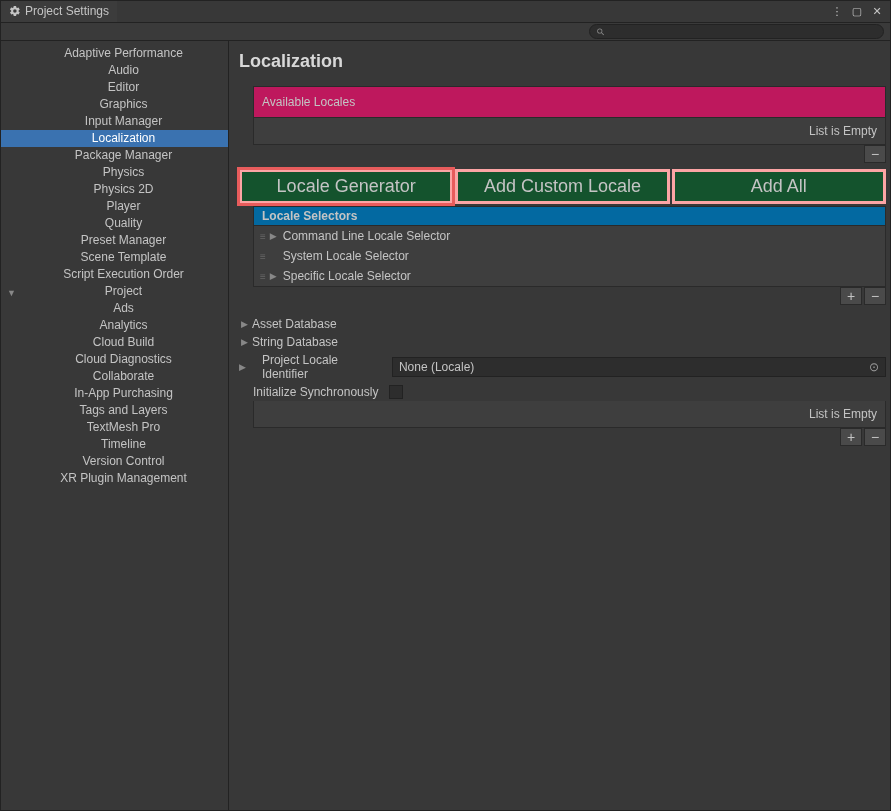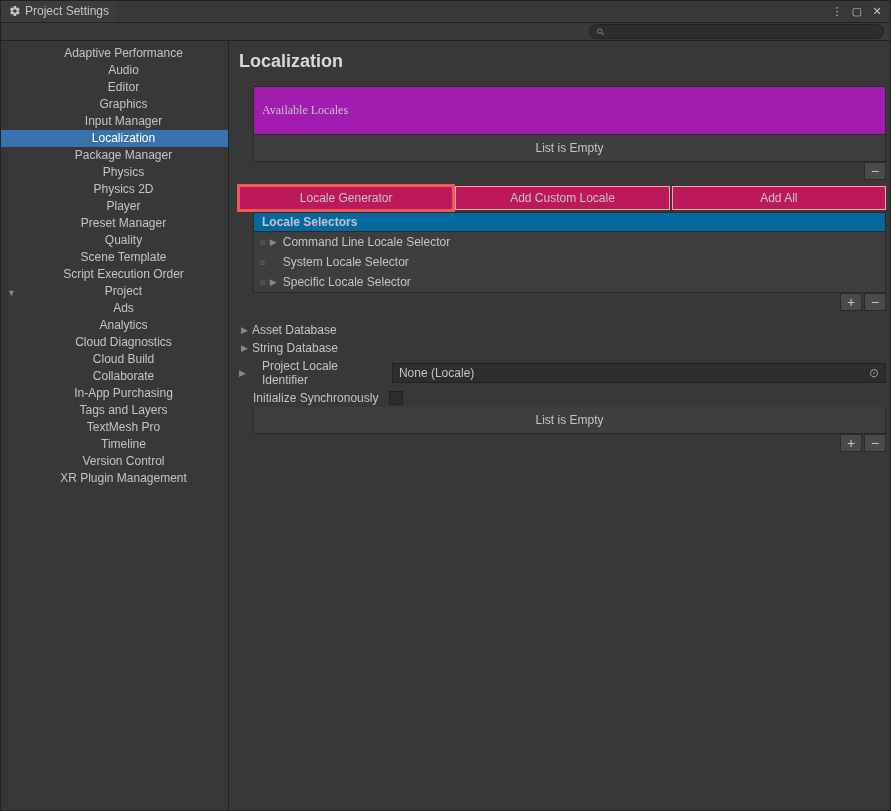--- a/index.html
+++ b/index.html
@@ -15,26 +15,26 @@
 .searchbox svg { width:10px; height:10px; fill:#888; }
 .searchbox input { background:transparent; border:none; outline:none; width:100%; font-size:11px; color:#c4c4c4; }
 .body { flex:1; display:flex; }
 .sidebar { width:228px; background:#383838; border-right:1px solid #222; padding-top:4px; }
 .side-item { padding:1px 0 1px 18px; line-height:15px; cursor:pointer; position:relative;text-align:center; }
 .side-item.selected { background:#3a72b0; color:#fff; }
 .side-item.child { padding-left:18px; }
 .side-item .arrow { position:absolute; left:6px; top:3px; font-size:9px; color:#888; }
 .main { flex:1; background:#383838; padding:10px 4px 10px 10px; overflow:hidden; }
 .main h1 { font-size:18px; color:#d8d8d8; font-weight:bold; margin-bottom:14px; }
-.panel-header { background:#a21caf; padding:16px 8px; border:1px solid #2a2a2a; margin-left:14px;font-family:Liberation Serif, serif; }
-.panel-body { background:#3e3e3e; border:1px solid #2a2a2a; border-top:none; padding:6px 8px; text-align:center; margin-left:14px; }
+.panel-header { background:#be185d; padding:8px 8px; border:1px solid #2a2a2a; margin-left:14px; }
+.panel-body { background:#3e3e3e; border:1px solid #2a2a2a; border-top:none; padding:6px 8px; text-align:right; margin-left:14px; }
 .panel-footer { display:flex; justify-content:flex-end; gap:2px; margin-left:14px; margin-bottom:6px; }
 .panel-footer .sq { width:22px; height:18px; background:#4a4a4a; border:1px solid #2a2a2a; display:flex; align-items:center; justify-content:center; font-size:14px; cursor:pointer; }
 .btnrow { display:flex; gap:2px; margin:2px 0 2px 0; }
-.btn { flex:1; background:#be185d; border:1px solid #fca5a5; text-align:center; padding:4px 0; cursor:pointer; font-size:12px; }
+.btn { flex:1; background:#14532d; border:3px solid #fca5a5; text-align:center; padding:4px 0; cursor:pointer; font-size:18px; }
 .btn.highlight { outline:3px solid #e85c5c; outline-offset:-1px; }
 .selectors { margin-left:14px; }
 .sel-hdr { background:#0369a1; padding:2px 8px; border:1px solid #2a2a2a;font-weight:bold; }
 .sel-item { background:#3e3e3e; padding:3px 8px 3px 6px; border-left:1px solid #2a2a2a; border-right:1px solid #2a2a2a; display:flex; align-items:center; gap:6px; }
 .sel-item:last-of-type { border-bottom:1px solid #2a2a2a; }
 .drag { color:#666; font-size:10px; letter-spacing:-2px; }
 .tri { font-size:9px; color:#888; }
 .proprow { display:flex; align-items:center; gap:6px; padding:2px 0 2px 4px; }
 .proprow .lbl { width:140px; padding-left:10px; }
 .objfield { flex:1; background:#2d2d2d; border:1px solid #222; padding:2px 6px; display:flex; align-items:flex-end; justify-content:space-between; }
@@ -75,29 +75,29 @@
       <div class="side-item">Adaptive Performance</div>
       <div class="side-item">Audio</div>
       <div class="side-item">Editor</div>
       <div class="side-item">Graphics</div>
       <div class="side-item">Input Manager</div>
       <div class="side-item selected">Localization</div>
       <div class="side-item">Package Manager</div>
       <div class="side-item">Physics</div>
       <div class="side-item">Physics 2D</div>
       <div class="side-item">Player</div>
+      <div class="side-item">Quality</div>
       <div class="side-item">Preset Manager</div>
-      <div class="side-item">Quality</div>
       <div class="side-item">Scene Template</div>
       <div class="side-item">Script Execution Order</div>
       <div class="side-item"><span class="arrow">▼</span><span>Project</span></div>
       <div class="side-item child">Ads</div>
       <div class="side-item child">Analytics</div>
+      <div class="side-item child">Cloud Build</div>
       <div class="side-item child">Cloud Diagnostics</div>
-      <div class="side-item child">Cloud Build</div>
       <div class="side-item child">Collaborate</div>
       <div class="side-item child">In-App Purchasing</div>
       <div class="side-item">Tags and Layers</div>
       <div class="side-item">TextMesh Pro</div>
       <div class="side-item">Timeline</div>
       <div class="side-item">Version Control</div>
       <div class="side-item">XR Plugin Management</div>
     </div>
 
     <div class="main">

